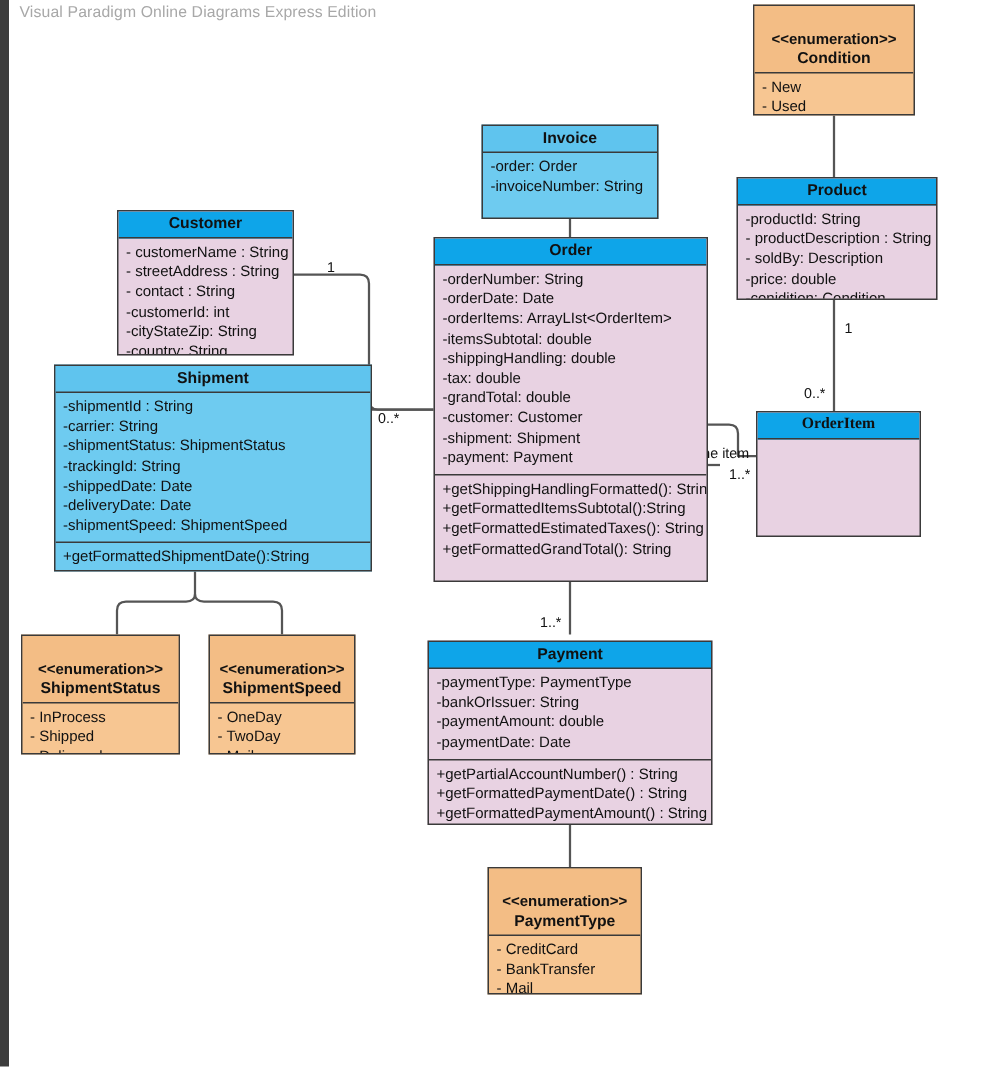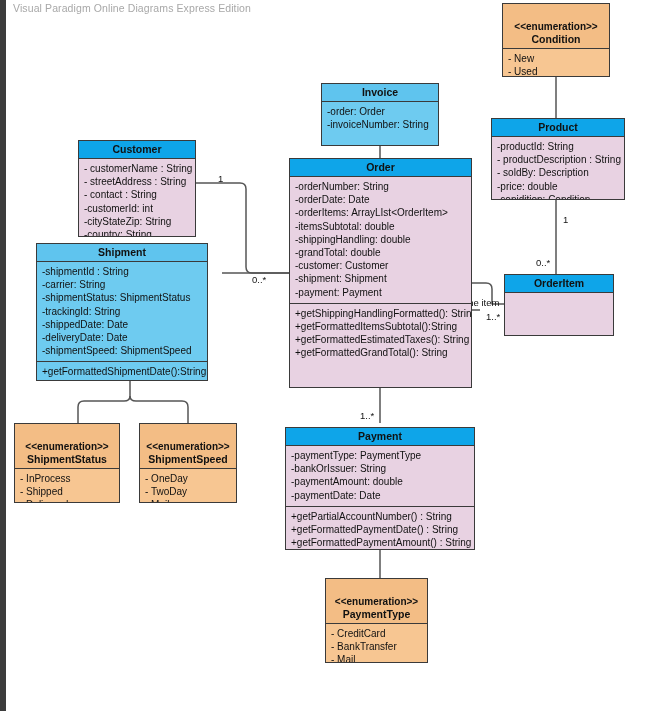--- a/index.html
+++ b/index.html
@@ -220,40 +220,41 @@
   <div class="uml pink" style="left:289px; top:158px; width:183px; height:230px;">
     <div class="hdr">
       <span class="nm">Order</span>
     </div>
     <div class="compartment">
       <div class="line">-orderNumber: String</div>
       <div class="line">-orderDate: Date</div>
       <div class="line">-orderItems: ArrayLIst&lt;OrderItem&gt;</div>
       <div class="line">-itemsSubtotal: double</div>
       <div class="line">-shippingHandling: double</div>
+      <div class="line">-tax: double</div>
       <div class="line">-grandTotal: double</div>
       <div class="line">-customer: Customer</div>
       <div class="line">-shipment: Shipment</div>
       <div class="line">-payment: Payment</div>
     </div>
     <div class="compartment">
       <div class="line">+getShippingHandlingFormatted(): String</div>
       <div class="line">+getFormattedItemsSubtotal():String</div>
       <div class="line">+getFormattedEstimatedTaxes(): String</div>
       <div class="line">+getFormattedGrandTotal(): String</div>
     </div>
   </div>
 
-  <div class="uml pink" style="left:504px; top:274px; width:110px; height:62px;">
+  <div class="uml pink" style="left:504px; top:274px; width:110px; height:84px;font-family:Liberation Serif, serif;">
     <div class="hdr">
       <span class="nm">OrderItem</span>
     </div>
   </div>
 
-  <div class="uml blue" style="left:36px; top:243px; width:172px; height:138px;">
+  <div class="uml blue" style="left:36px; top:243px; width:212px; height:138px;">
     <div class="hdr">
       <span class="nm">Shipment</span>
     </div>
     <div class="compartment">
       <div class="line">-shipmentId : String</div>
       <div class="line">-carrier: String</div>
       <div class="line">-shipmentStatus: ShipmentStatus</div>
       <div class="line">-trackingId: String</div>
       <div class="line">-shippedDate: Date</div>
       <div class="line">-deliveryDate: Date</div>

